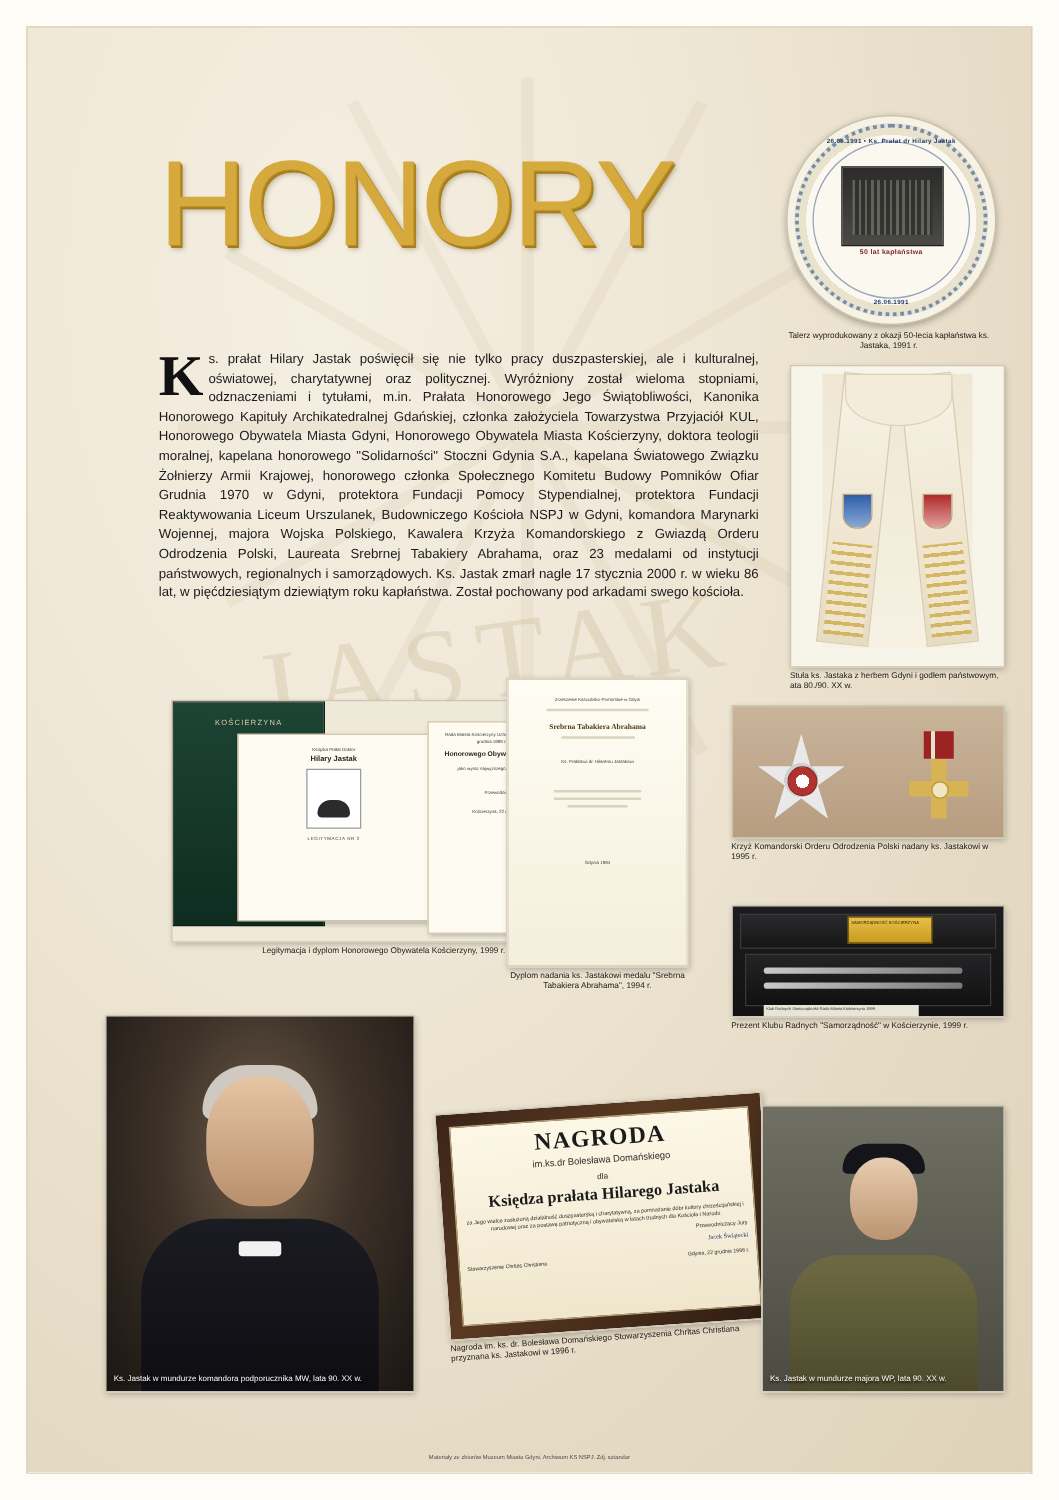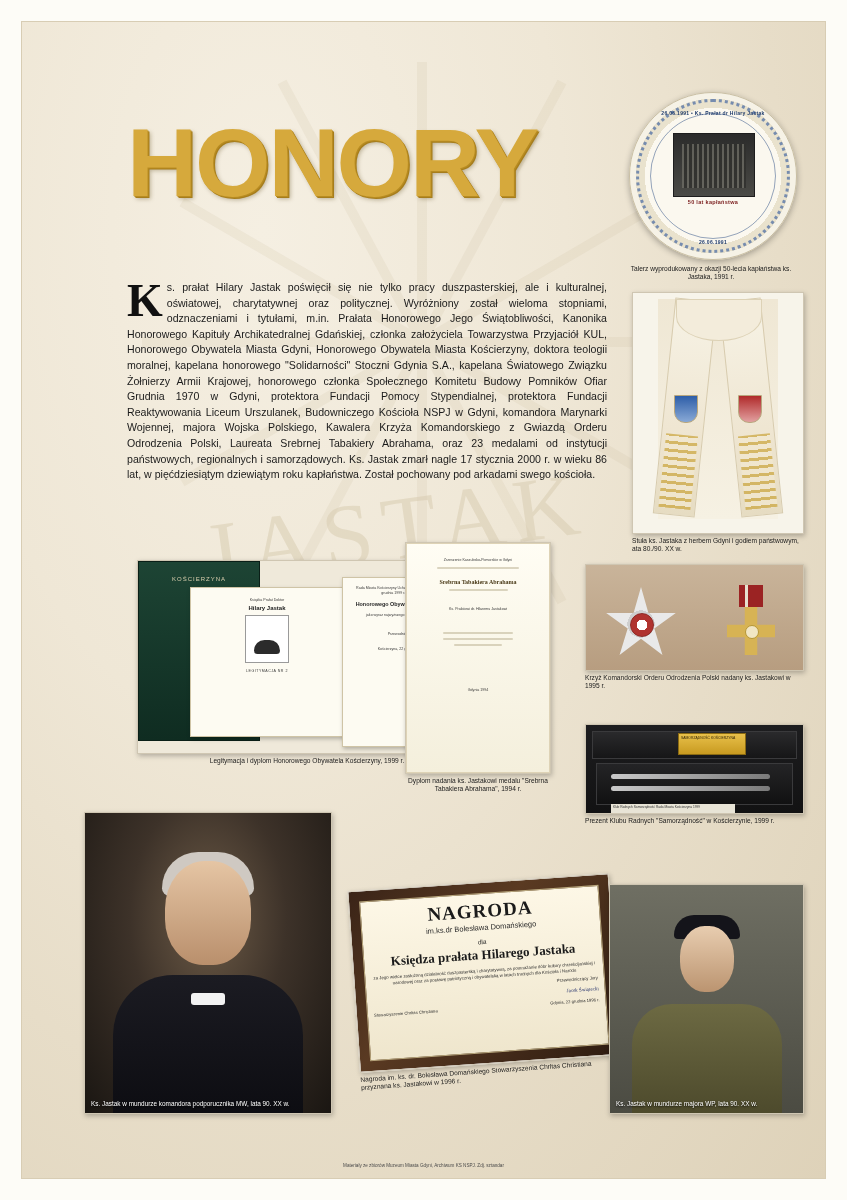--- a/index.html
+++ b/index.html
@@ -54,21 +54,21 @@
 
   
   .title-wrap {
     position: absolute;
     left: 105px;
     top: 95px;
     width: 520px;
   }
   .title-main {
     font-family: "Liberation Sans", sans-serif;
-    font-weight: bold;
+    font-weight: normal;
     font-size: 97px;
     line-height: 0.95;
     letter-spacing: -2px;
     color: #d6a93c;
     text-shadow:
       1px 1px 0 #b88c22,
       2px 2px 0 #a67d1c,
       3px 3px 4px rgba(80,60,10,.35);
   }
   .title-sub {

